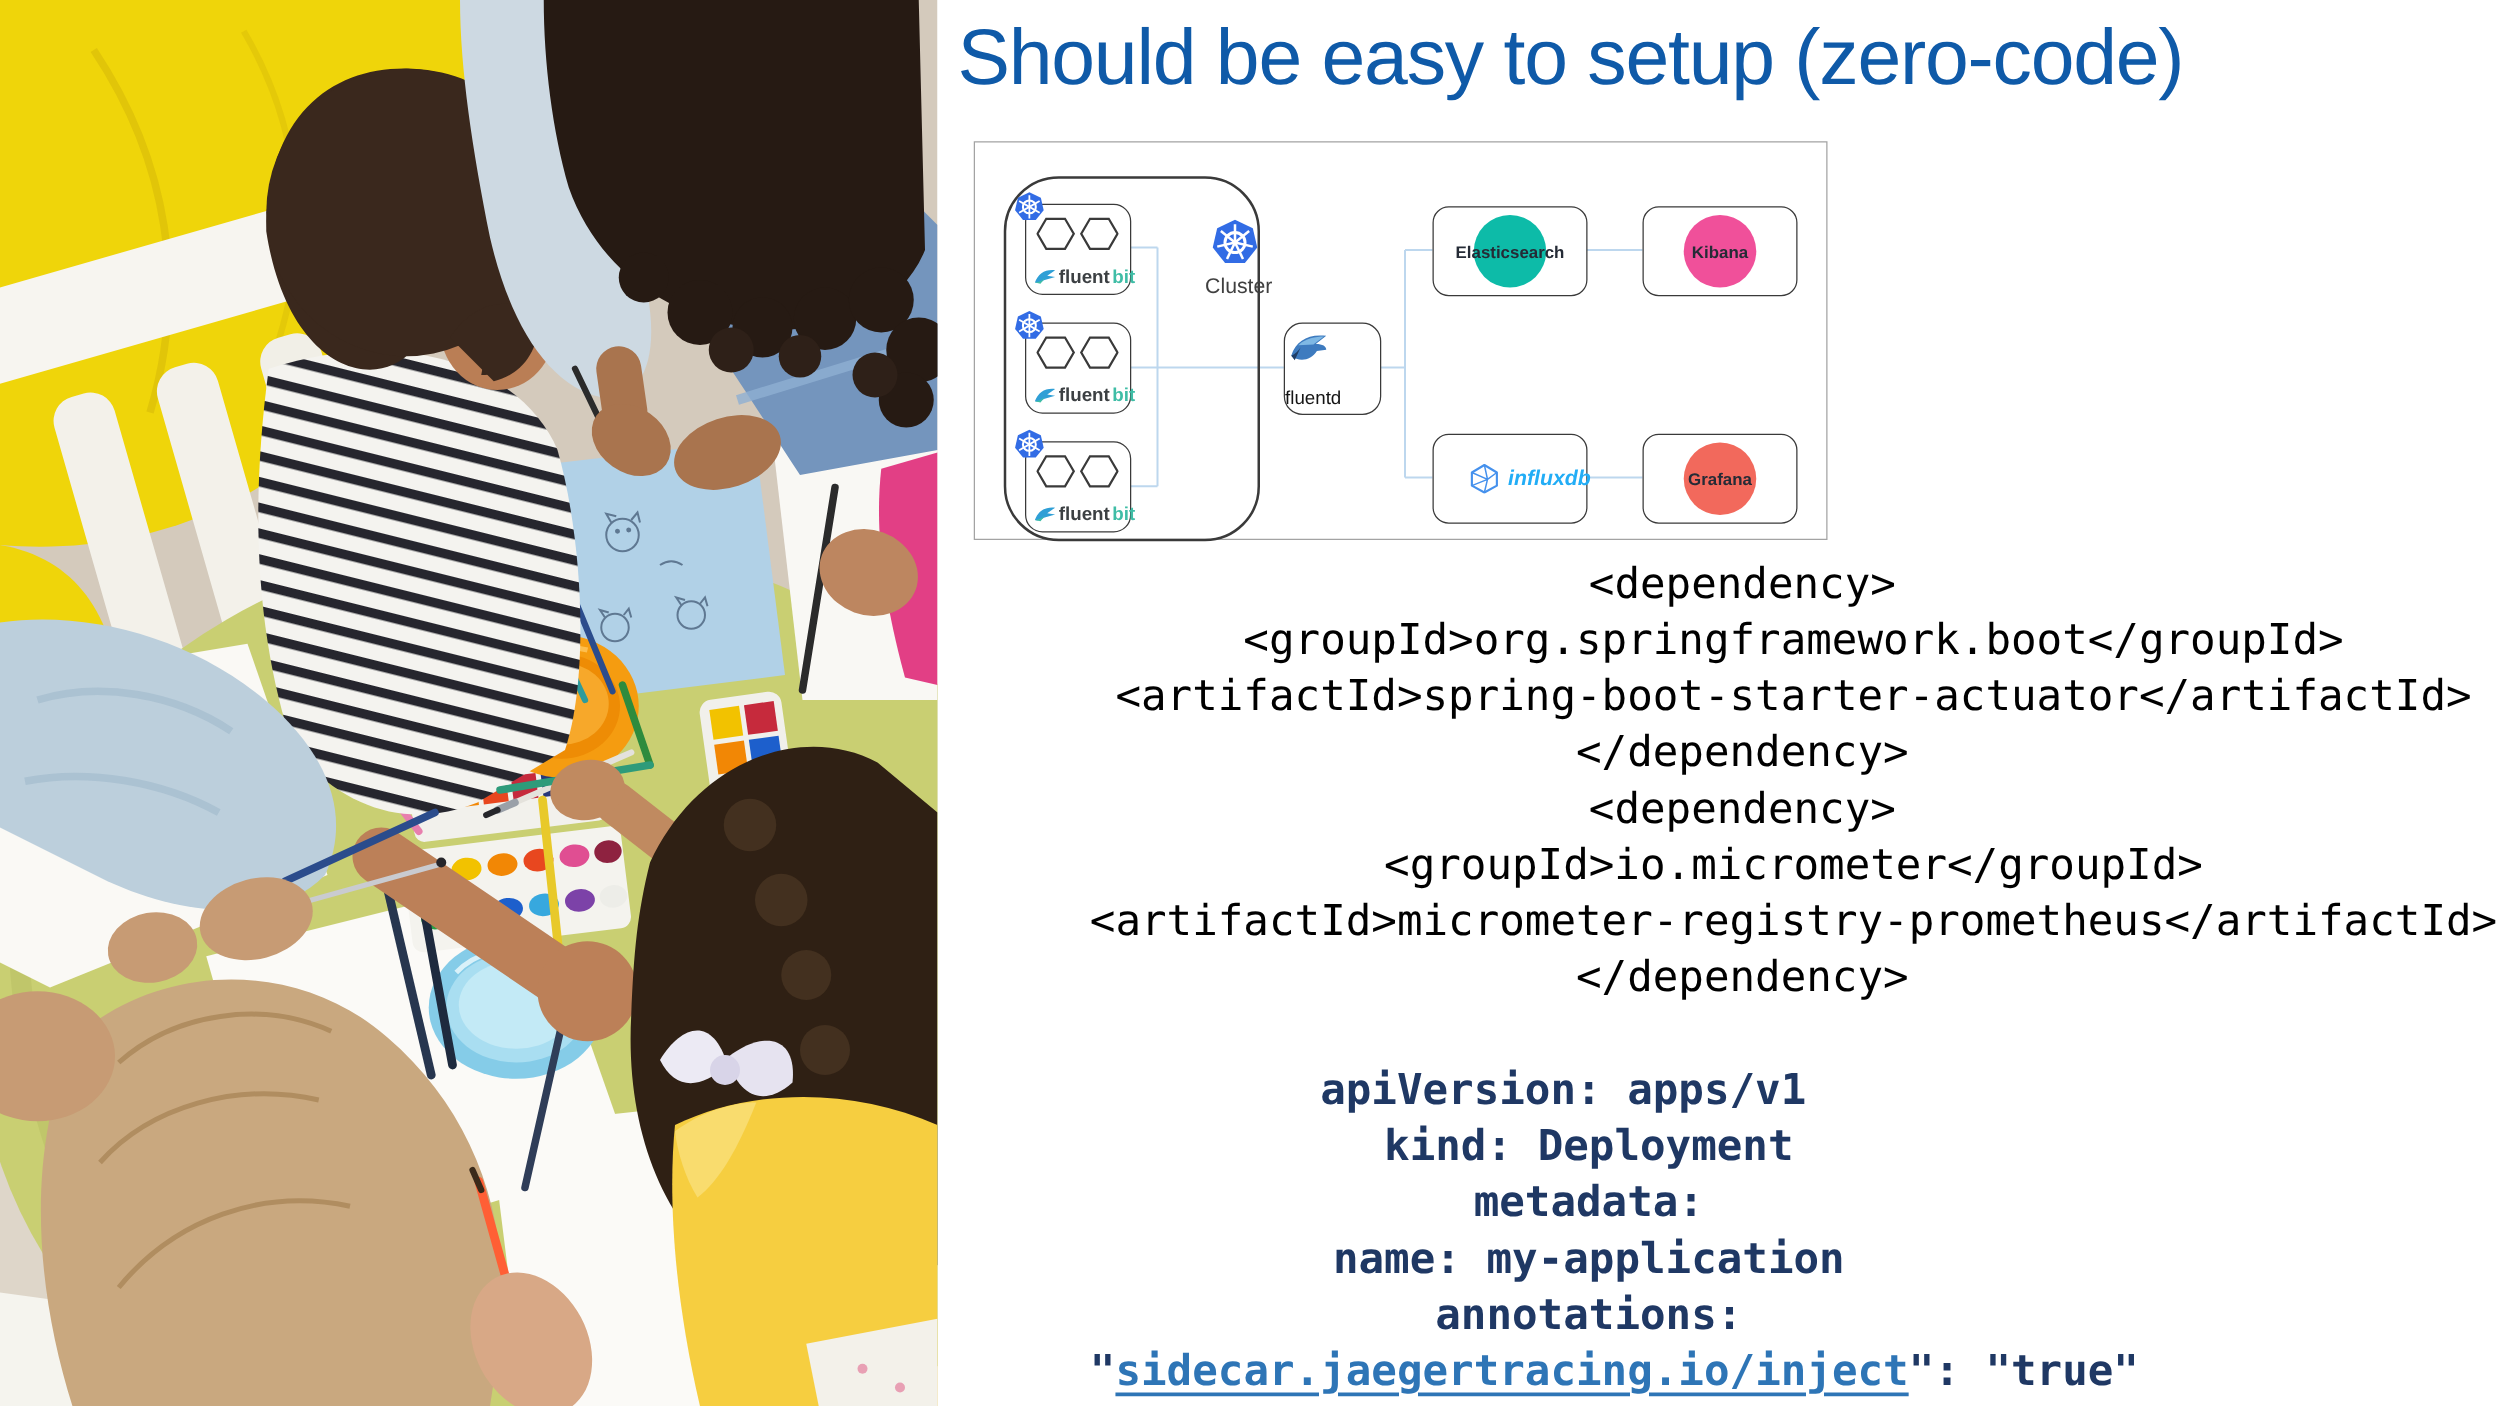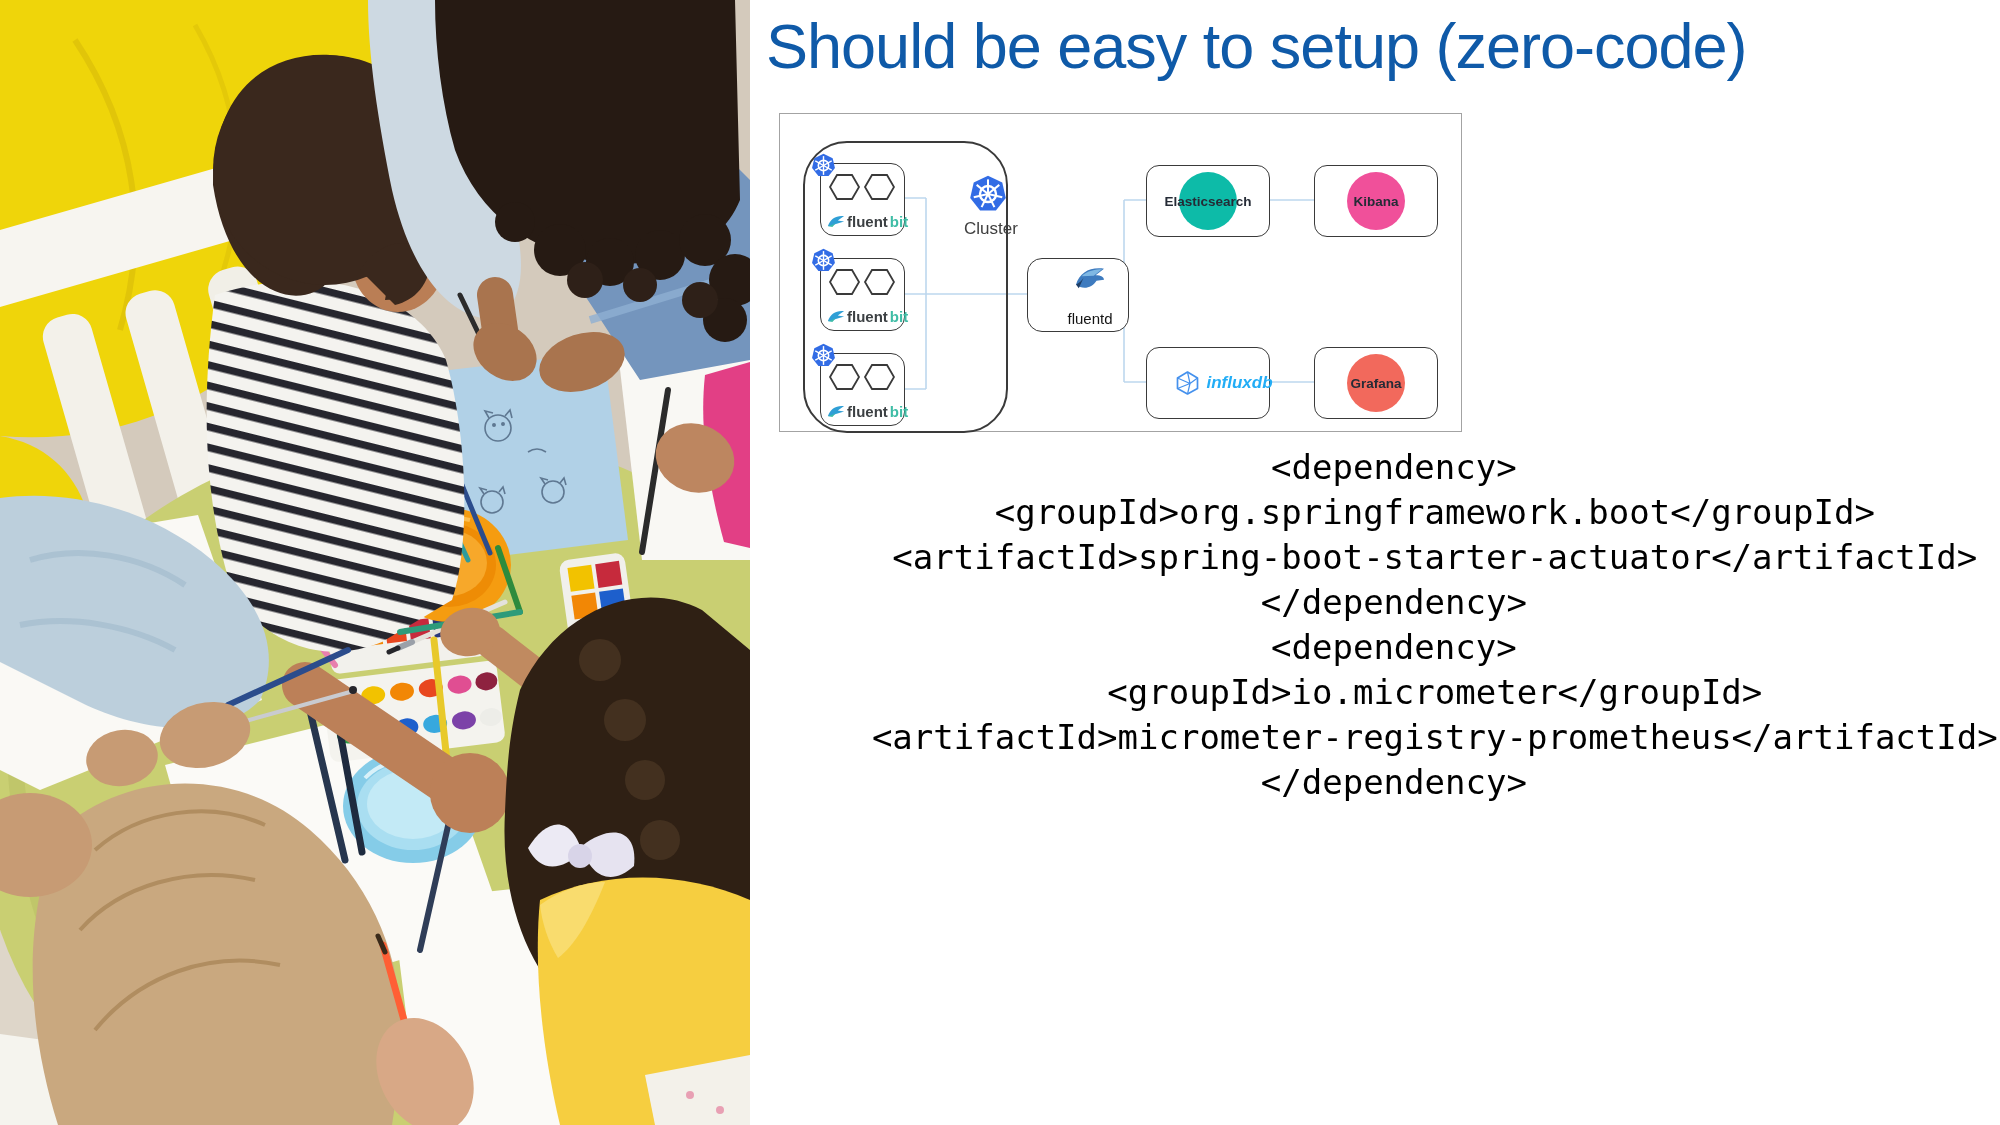--- a/index.html
+++ b/index.html
@@ -24,21 +24,21 @@
        border-radius:14px;background:#fff;}
   .pod1{top:49px}.pod2{top:144px}.pod3{top:239px}
   .pod-badge{position:absolute;left:-11px;top:-12px;width:27px;height:27px;}
   .pod-hexes{position:absolute;left:8px;top:9px;width:66px;height:30px;}
   .pod-brand{position:absolute;left:6px;bottom:5px;display:flex;align-items:center;gap:2px;}
   .pod-brand svg{width:18px;height:15px;}
   .fb-text{font-size:15px;font-weight:700;letter-spacing:0;}
   .fb-fluent{color:#3C4043}.fb-bit{color:#3FBDA6}
   .fluentd-box{position:absolute;left:247px;top:144px;width:76px;height:72px;
                border:1.5px solid #3A3A3A;border-radius:15px;background:#fff;
-               display:flex;flex-direction:column;align-items:center;justify-content:center;gap:18px;padding-left:24px;}
+               display:flex;flex-direction:column;align-items:flex-start;justify-content:center;gap:18px;}
   .fluentd-box svg{width:38px;height:28px;}
   .fluentd-label{font-size:15px;color:#141414;}
   .node{position:absolute;width:122px;height:70px;border:1.5px solid #3A3A3A;border-radius:13px;
         background:#fff;display:flex;align-items:center;justify-content:center;}
   .node-es{left:366px;top:51px}.node-kibana{left:534px;top:51px}
   .node-influx{left:366px;top:233px}.node-grafana{left:534px;top:233px}
   .node .disc{position:absolute;left:50%;top:50%;width:58px;height:58px;border-radius:50%;
               transform:translate(-50%,-50%);}
   .disc-es{background:#0DBBA8}.disc-kibana{background:#F0509A}.disc-grafana{background:#F2695C}
   .node .nlabel{position:relative;font-size:13.5px;font-weight:700;color:#252B36;white-space:nowrap;text-align:right;}
@@ -390,14 +390,15 @@
     </div>
 
     <div class="node node-grafana">
       <span class="disc disc-grafana"></span>
       <span class="nlabel">Grafana</span>
     </div>
   </div>
 
   <pre class="code code-xml"><div>&lt;dependency&gt;</div><div>    &lt;groupId&gt;org.springframework.boot&lt;/groupId&gt;</div><div>    &lt;artifactId&gt;spring-boot-starter-actuator&lt;/artifactId&gt;</div><div>&lt;/dependency&gt;</div><div>&lt;dependency&gt;</div><div>    &lt;groupId&gt;io.micrometer&lt;/groupId&gt;</div><div>    &lt;artifactId&gt;micrometer-registry-prometheus&lt;/artifactId&gt;</div><div>&lt;/dependency&gt;</div></pre>
 
+  <pre class="code code-yaml"><div>apiVersion: apps/v1</div><div>  kind: Deployment</div><div>  metadata:</div><div>  name: my-application</div><div>  annotations:</div><div><span>    "</span><a class="inject-link">sidecar.jaegertracing.io/inject</a><span>": "true"</span></div></pre>
 
 </div>
 
 </body></html>

